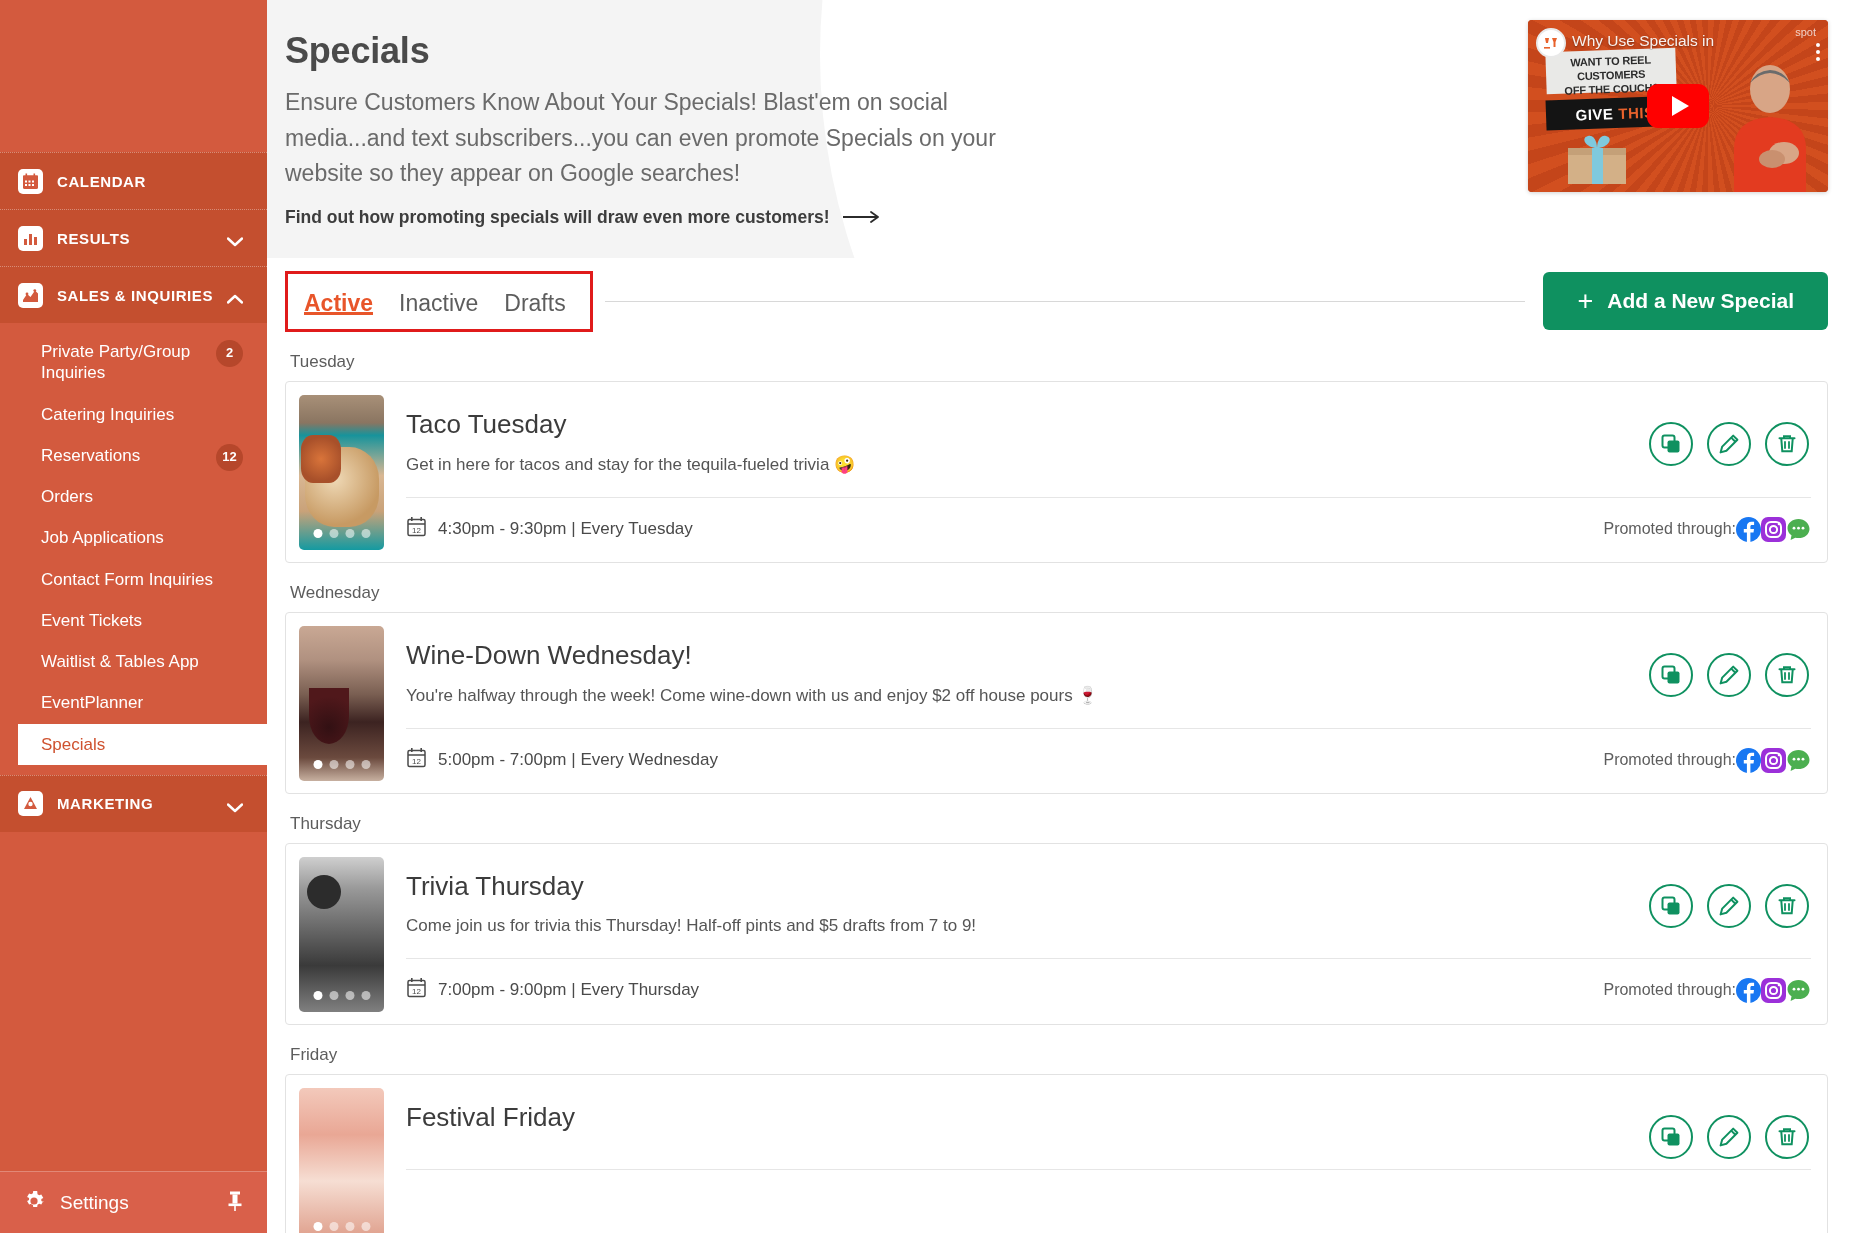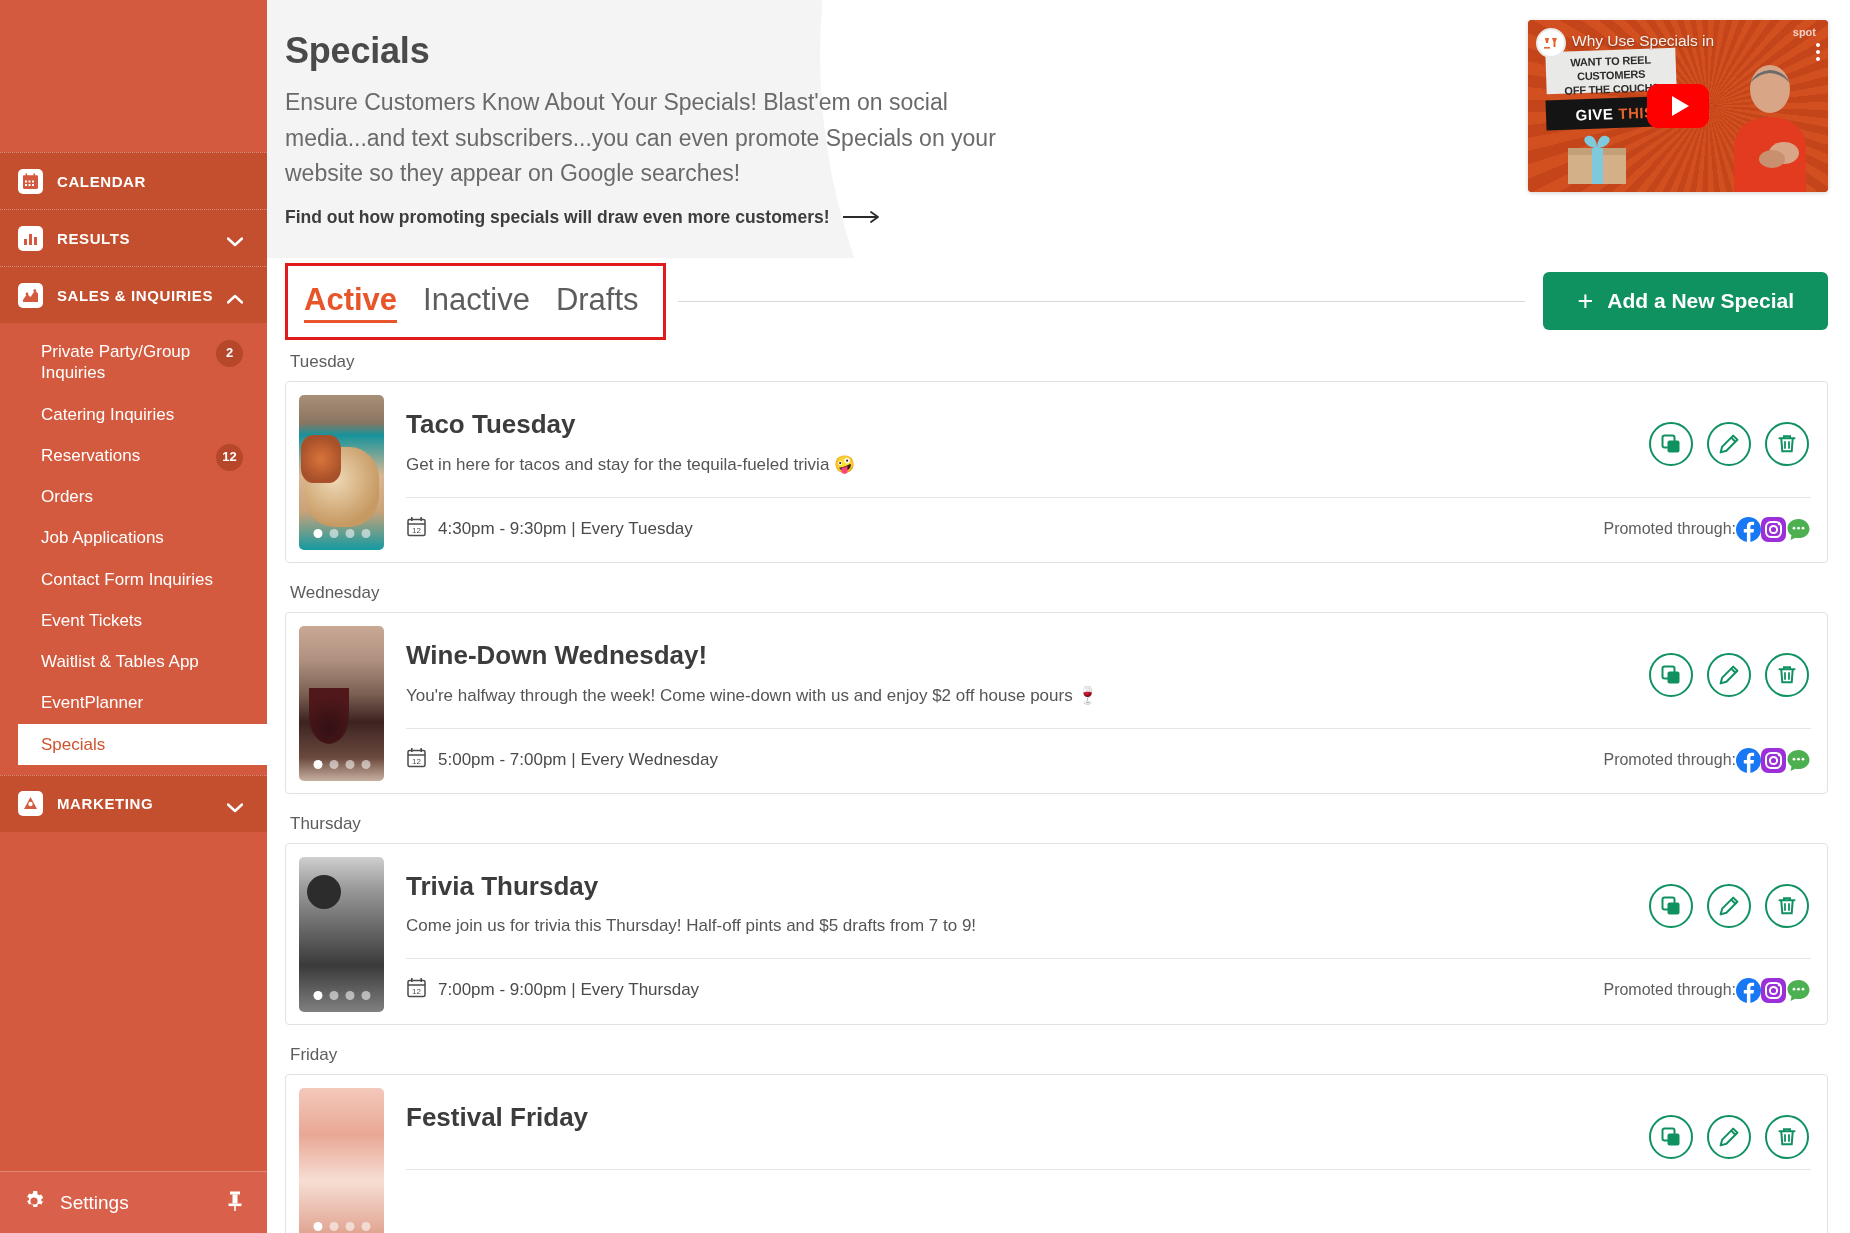--- a/index.html
+++ b/index.html
@@ -124,21 +124,21 @@
     white-space: nowrap; overflow: hidden; text-shadow: 0 1px 2px rgba(0,0,0,.4);
   }
   .video .chan {
     position: absolute; left: 8px; top: 8px;
     width: 30px; height: 30px; border-radius: 50%;
     background: #fff; border: 2px solid #e9e9e9;
     display: flex; align-items: center; justify-content: center;
   }
   .video .brand {
     position: absolute; right: 12px; top: 6px;
-    font-size: 11px; color: rgba(255,255,255,.75); font-weight: bold;
+    font-size: 11px; color: rgba(255,255,255,.75); font-weight: normal;
   }
   .video .kebab { position: absolute; right: 8px; top: 20px; }
   .video .kebab i { display:block; width:4px; height:4px; background:#fff; border-radius:50%; margin:3px 0; }
   .video .signcard {
     position: absolute; left: 18px; top: 30px; width: 130px; height: 42px;
     background: #e9e9e7; transform: rotate(-2deg);
     color: #2b2b2b; font-size: 11px; font-weight: bold; text-align: center;
     line-height: 1.25; padding-top: 5px; letter-spacing: -.2px;
   }
   .video .blackcard {
@@ -172,21 +172,21 @@
     height: 86px;
     display: flex; align-items: center;
   }
   .tabs-box {
     position: relative;
     border: 3px solid #e01b1b;
     padding: 18px 24px 14px 16px;
     display: flex; align-items: flex-end; gap: 26px;
   }
   .tab {
-    font-size: 31px; color: #5d5d5d; cursor: pointer; padding-bottom: 8px;
+    font-size: 23px; color: #5d5d5d; cursor: pointer; 
     position: relative; line-height: 1;
   }
   .tab.active { color: #e8552a; font-weight: bold; }
   .tab.active::after {
     content: ""; position: absolute; left: 0; right: 0; bottom: 0;
     height: 3px; background: #e8552a;
   }
   .tabs-rule { flex: 1 1 auto; height: 1px; background: #d8d8d8; margin: 0 0 0 12px; }
   .addbtn {
     margin-left: 18px;
@@ -218,21 +218,21 @@
   .thumb .dots {
     position: absolute; left: 50%; bottom: 12px; transform: translateX(-50%);
     display: flex; gap: 7px;
   }
   .thumb .dots i {
     width: 9px; height: 9px; border-radius: 50%; background: rgba(255,255,255,.55); display: block;
   }
   .thumb .dots i.on { background: #fff; }
   .cbody { flex: 1 1 auto; padding-left: 22px; display: flex; flex-direction: column; }
   .ctop { padding-top: 14px; }
-  .ctitle { font-size: 26px; font-weight: bold; color: #3c3c3c; }
+  .ctitle { font-size: 26px; font-weight: normal; color: #3c3c3c; }
   .cdesc { font-size: 17px; color: #555; margin-top: 14px; }
   .csplit { height: 1px; background: #e6e6e6; margin: 22px 0 0 0; }
   .cbottom {
     display: flex; align-items: center; padding-top: 18px;
   }
   .ctime { font-size: 17px; color: #4a4a4a; display: flex; align-items: center; gap: 11px; }
   .cprom {
     margin-left: auto; display: flex; align-items: center; 
     font-size: 16px; color: #5d5d5d;
   }

